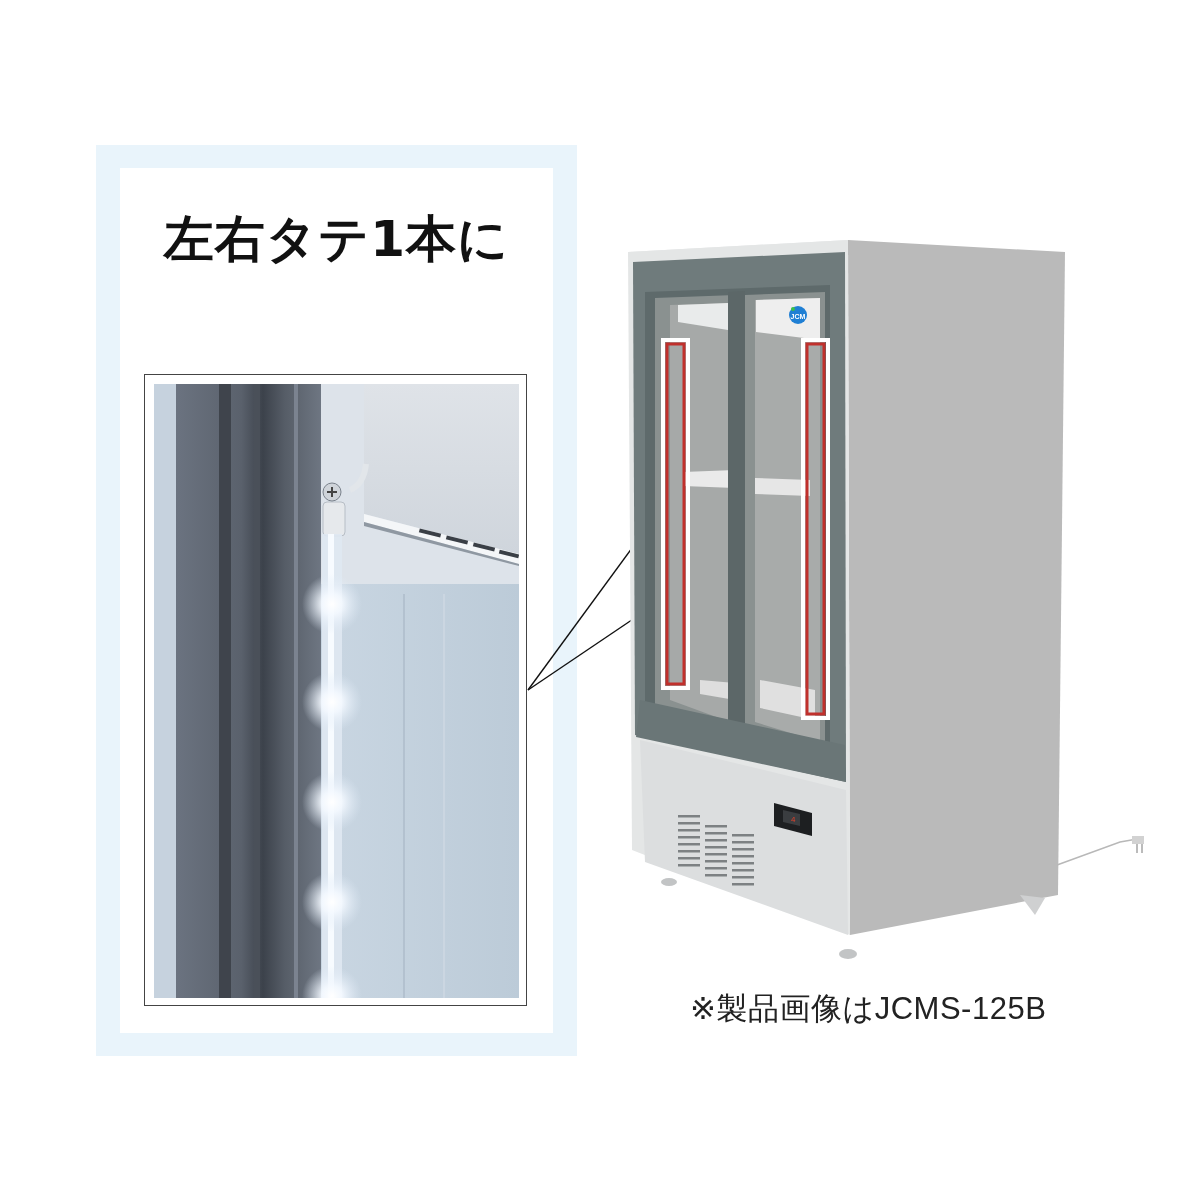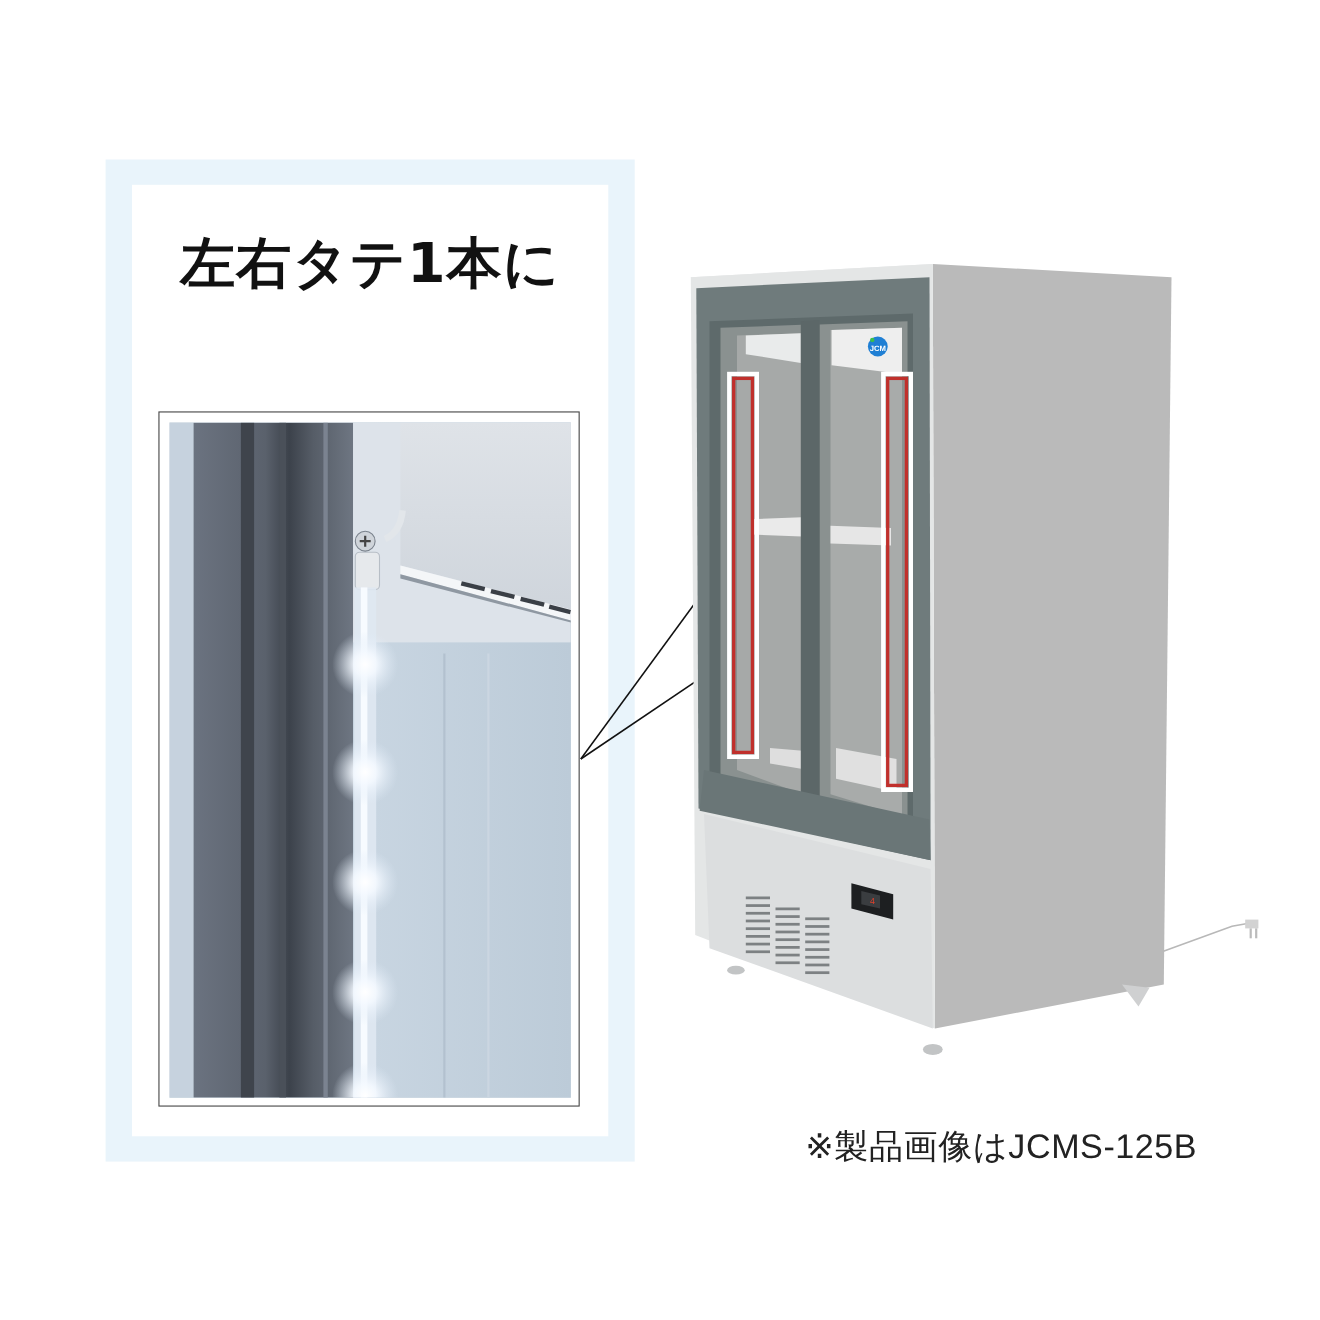--- a/index.html
+++ b/index.html
@@ -10,22 +10,22 @@
   
   .panel-outer { left:96px; top:145px; width:481px; height:911px; background:#e9f4fb; }
   .panel-inner { left:120px; top:168px; width:433px; height:865px; background:#ffffff; }
   .headline { left:120px; top:205px; width:433px; text-align:center; color:#111;
               font-weight:bold; font-size:50px; line-height:68px; letter-spacing:1px; }
   .photo-frame { left:144px; top:374px; width:383px; height:632px; background:#ffffff;
                  border:1.5px solid #444; box-sizing:border-box; }
   .photo { left:154px; top:384px; width:365px; height:614px; overflow:hidden; background:#c8d4de; }
 
   
-  .caption { left:690px; top:1022px; font-size:31px; color:#222; white-space:nowrap;
-             font-family:"Liberation Sans","DejaVu Sans",sans-serif; letter-spacing:0.5px;margin-left:42px; }
+  .caption { left:690px; top:988px; font-size:31px; color:#222; white-space:nowrap;
+             font-family:"Liberation Sans","DejaVu Sans",sans-serif; letter-spacing:0.5px; }
 </style>
 </head>
 <body>
 
 <div class="abs panel-outer"></div>
 <div class="abs panel-inner"></div>
 
 <div class="abs headline">
   <div>左右タテ1本に</div>
 </div>

